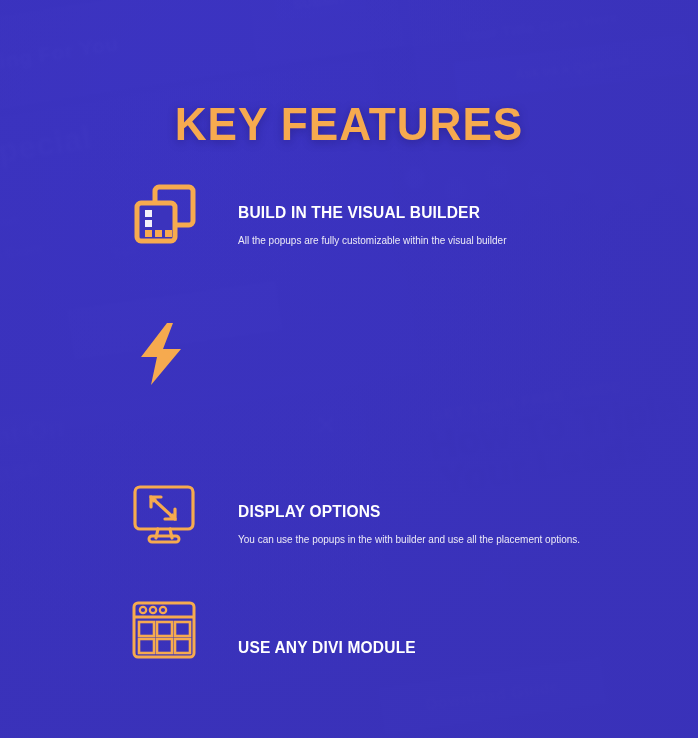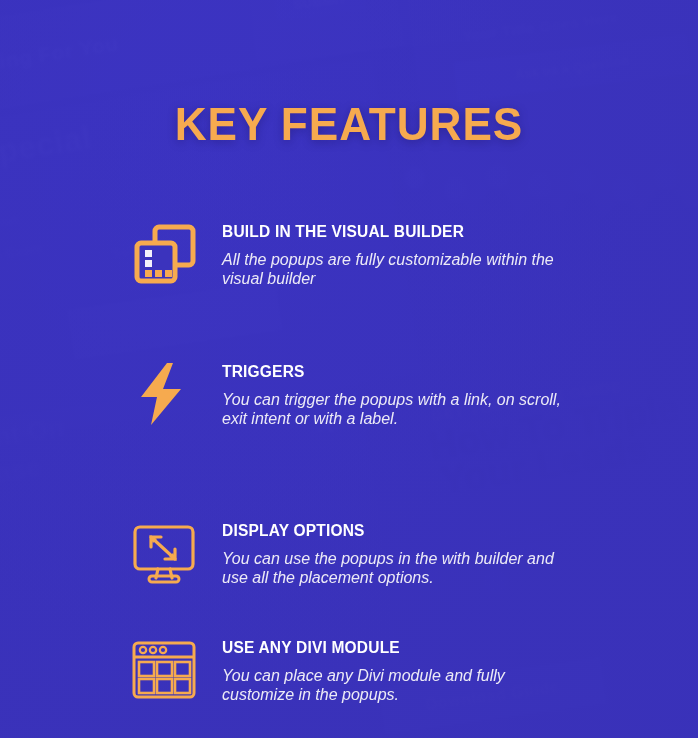--- a/index.html
+++ b/index.html
@@ -74,47 +74,45 @@
     letter-spacing:1px;
     transform:scaleX(.96);
     text-shadow:0 2px 10px rgba(20,14,80,.35);
     font-family:"Liberation Sans", sans-serif;
   }
 
   .feature{
     position:absolute;
     left:128px;
     display:flex;
-    align-items:center;
-    gap:22px;
+    align-items:flex-end;
+    gap:38px;
     width:480px;
-    margin-top:40px;
   }
   .feature .icon-wrap{
     width:72px;height:72px;
     flex:0 0 72px;
     display:flex;align-items:center;justify-content:center;
   }
   .feature .txt{padding-top:2px;}
   .feature h3{
     margin:0 0 9px 0;
     color:#ffffff;
     font-size:16px;
     font-weight:bold;
     letter-spacing:.2px;
     transform:scaleX(.97);
     transform-origin:left center;
   }
   .feature p{
     margin:0;
     color:#eceaf6;
-    font-size:16px;
+    font-size:10px;
     line-height:19px;
     max-width:345px;
-    font-style:italic;
   }
 
   #f1{top:178px;}
   #f2{top:318px;}
   #f3{top:477px;}
   #f4{top:594px;}
 </style>
 </head>
 <body>
 
@@ -216,24 +214,20 @@
       <p>All the popups are fully customizable within the visual builder</p>
     </div>
   </div>
 
   <div class="feature" id="f2">
     <div class="icon-wrap">
       <svg width="70" height="70" viewBox="0 0 70 70">
         <path d="M38 4 L12 38 L28 38 L22 66 L52 30 L34 30 L44 4 Z" fill="#f6aa4f"></path>
       </svg>
     </div>
-    <div class="txt">
-      <h3>TRIGGERS</h3>
-      <p>You can trigger the popups with a link, on scroll, exit intent or with a label.</p>
-    </div>
   </div>
 
   <div class="feature" id="f3">
     <div class="icon-wrap">
       <svg width="70" height="70" viewBox="0 0 70 70">
         <rect x="6" y="9" width="58" height="42" rx="5" fill="none" stroke="#f6aa4f" stroke-width="3.2"></rect>
         <path d="M29 51 L27 60 M41 51 L43 60" stroke="#f6aa4f" stroke-width="3.2" stroke-linecap="round"></path>
         <rect x="20" y="58" width="30" height="6" rx="3" fill="none" stroke="#f6aa4f" stroke-width="3"></rect>
         <path d="M22 19 L46 41" stroke="#f6aa4f" stroke-width="3.2" stroke-linecap="round"></path>
         <path d="M22 19 L22 29 M22 19 L32 19" stroke="#f6aa4f" stroke-width="3.2" stroke-linecap="round" fill="none"></path>
@@ -259,17 +253,16 @@
         <rect x="10" y="27" width="15" height="14" fill="none" stroke="#f6aa4f" stroke-width="2.6"></rect>
         <rect x="28" y="27" width="15" height="14" fill="none" stroke="#f6aa4f" stroke-width="2.6"></rect>
         <rect x="46" y="27" width="15" height="14" fill="none" stroke="#f6aa4f" stroke-width="2.6"></rect>
         <rect x="10" y="44" width="15" height="14" fill="none" stroke="#f6aa4f" stroke-width="2.6"></rect>
         <rect x="28" y="44" width="15" height="14" fill="none" stroke="#f6aa4f" stroke-width="2.6"></rect>
         <rect x="46" y="44" width="15" height="14" fill="none" stroke="#f6aa4f" stroke-width="2.6"></rect>
       </svg>
     </div>
     <div class="txt">
       <h3>USE ANY DIVI MODULE</h3>
-      <p>You can place any Divi module and fully customize in the popups.</p>
     </div>
   </div>
 
 </div>
 
 </body></html>

